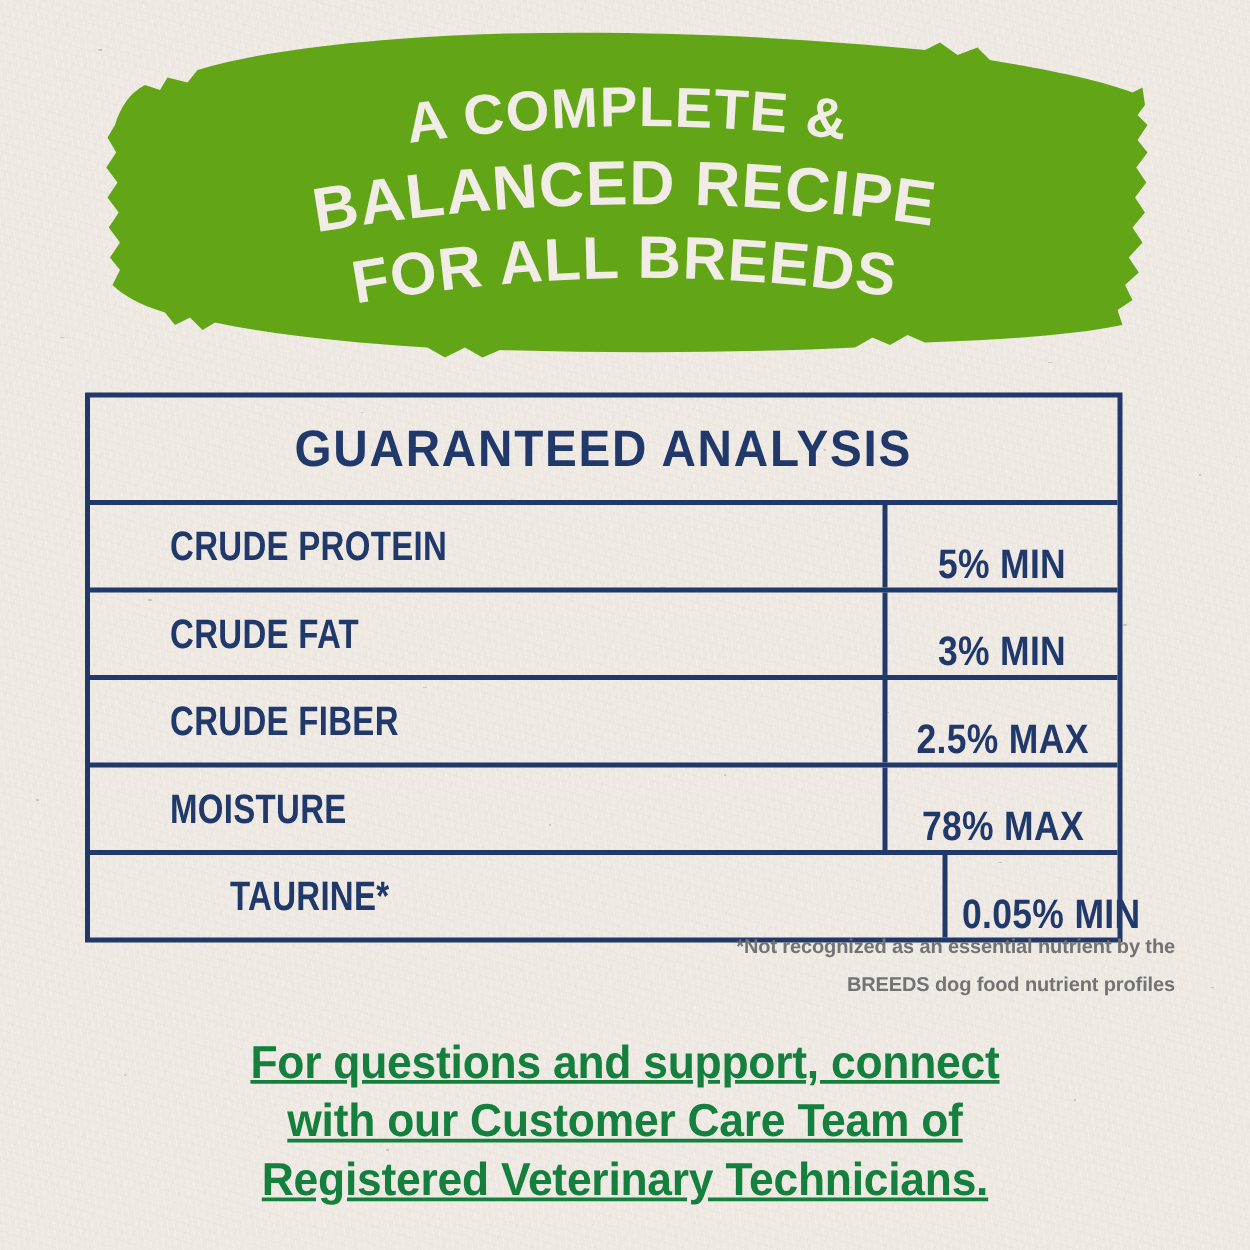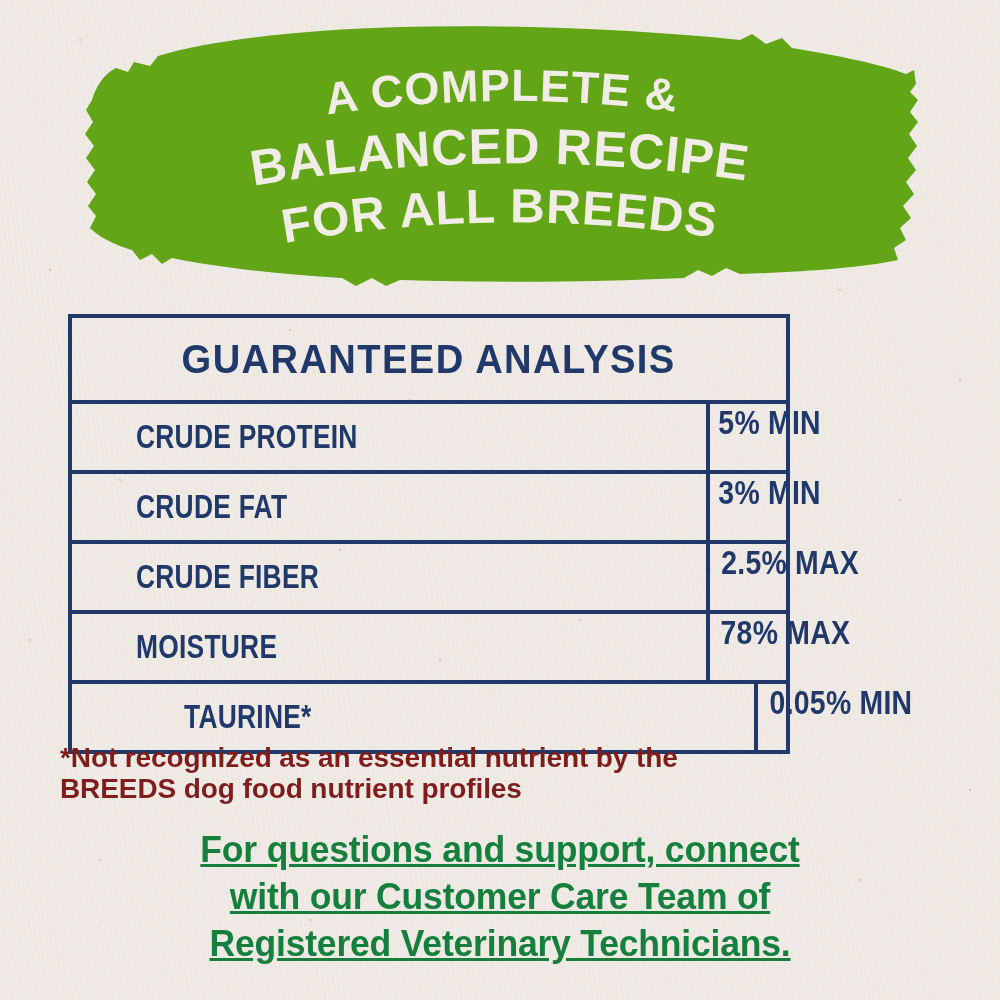--- a/index.html
+++ b/index.html
@@ -83,21 +83,21 @@
     font-family: "Liberation Sans", sans-serif;
     font-weight: bold;
     letter-spacing: 1px;
   }
 
   
   #ga-table {
     position: absolute;
     left: 68px;
     top: 314px;
-    width: 722px;
+    width: 830px;
     box-sizing: border-box;
     border: 4px solid #20396a;
   }
   #ga-title-row {
     height: 82px;
     border-bottom: 4px solid #20396a;
     display: flex;
     align-items: center;
     justify-content: center;
   }
@@ -130,42 +130,42 @@
     font-weight: bold;
     letter-spacing: .3px;
     transform: scaleX(.80);
     transform-origin: left center;
     display: inline-block;
     white-space: nowrap;
   }
   .ga-value {
     flex: 1 1 auto;
     display: flex;
-    align-items: flex-start;
+    align-items: flex-end;
     justify-content: center;
   }
   .ga-value span {
     color: #20396a;
     font-size: 33px;
     font-weight: bold;
     letter-spacing: .3px;
     transform: scaleX(.86);
     display: inline-block;
     white-space: nowrap;
   }
 
   
   #footnote {
     position: absolute;
     left: 60px;
     top: 742px;
     width: 880px;
-    text-align: left;
-    color: #7f1d1d;
-    font-size: 28px;
+    text-align: right;
+    color: #737373;
+    font-size: 16px;
     font-weight: bold;
     line-height: 31px;
     letter-spacing: -0.1px;
   }
 
   
   #support {
     position: absolute;
     left: 50px;
     top: 826px;

